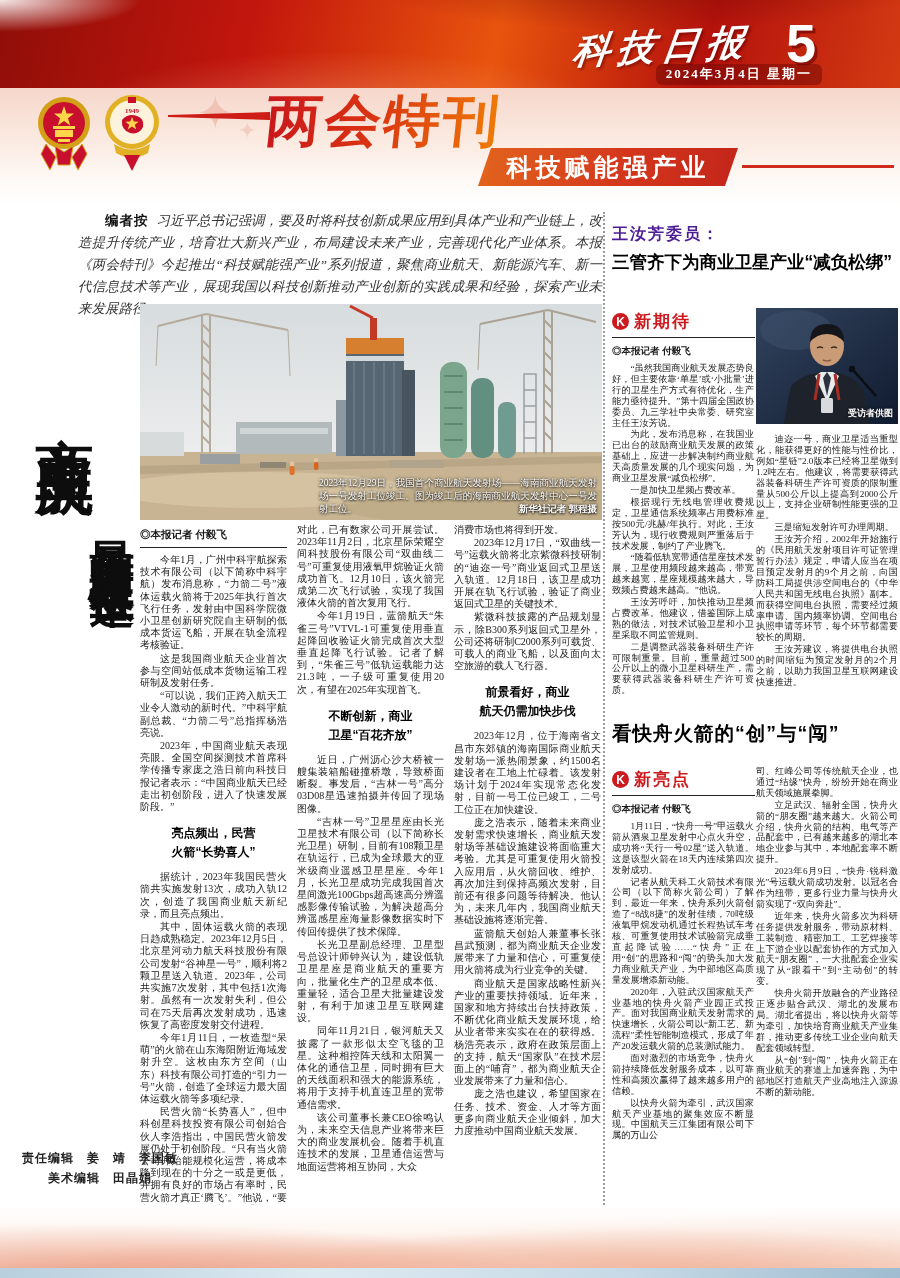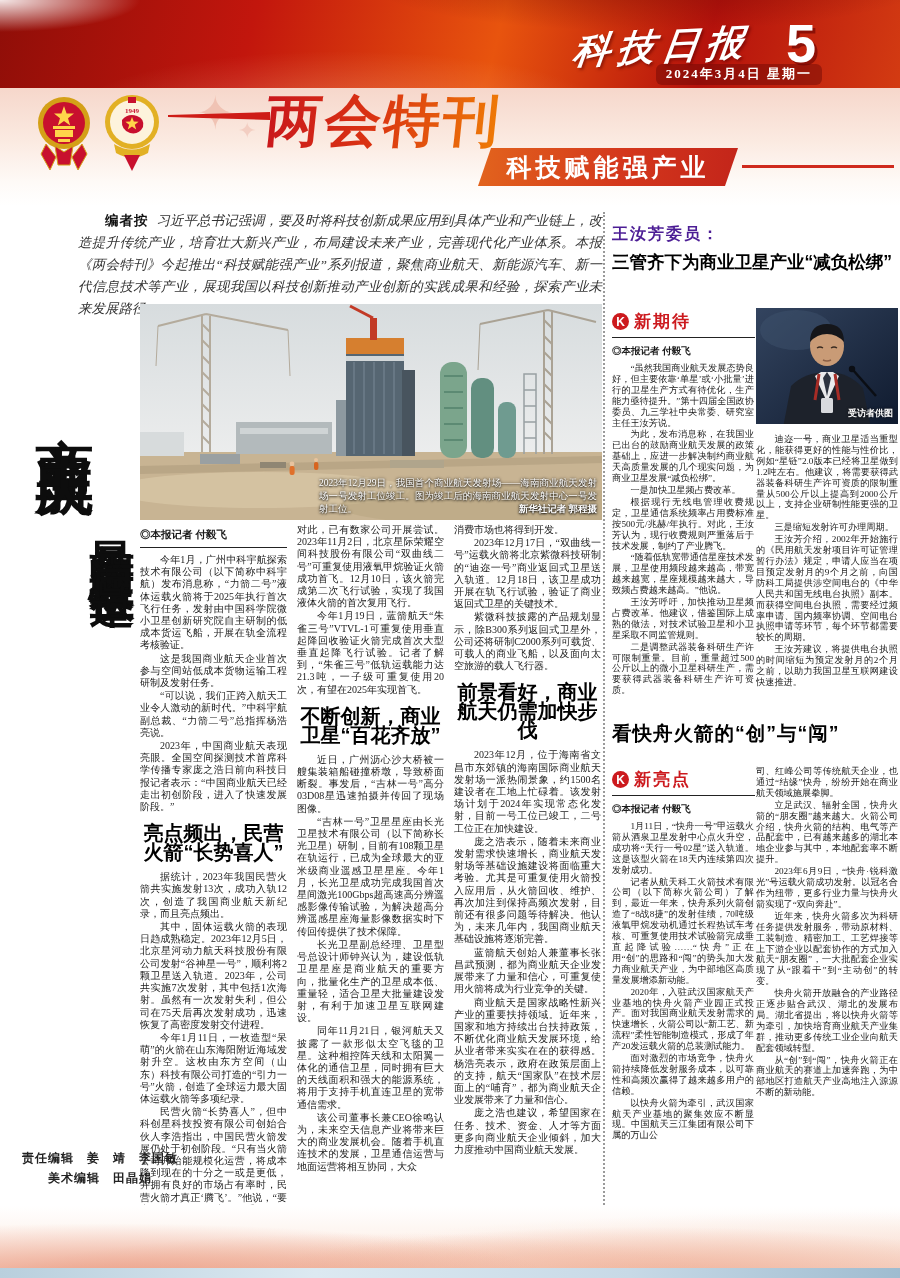--- a/index.html
+++ b/index.html
@@ -64,21 +64,21 @@
   .photo-caption .credit{font-weight:bold;float:right;padding-left:48px;}
 
   
   .main-byline{font-size:10.5px;font-weight:bold;border-bottom:1px solid #222;
     padding:4px 0 5px;margin-bottom:6px;font-family:"Liberation Sans",sans-serif;}
   .main-cols{left:140px;top:524px;width:462px;height:681px;display:flex;gap:10px;}
   .mcol{width:147px;height:681px;overflow:hidden;}
   .bp{font-size:10px;line-height:12.2px;text-align:justify;text-indent:2em;margin:0 0 1px;}
   .bp.noind{text-indent:0;}
   .subhead{font-family:"Liberation Sans","DejaVu Sans",sans-serif;font-weight:900;
-    font-size:20px;line-height:19px;text-align:center;margin:11px 0 9px;
+    font-size:12px;line-height:19px;text-align:center;margin:11px 0 9px;
     white-space:pre-line;color:#000;}
 
   
   .wang-kicker{left:612px;top:224px;font-size:16px;font-weight:900;letter-spacing:2px;color:#4c1d95;}
   .wang-headline{left:612px;top:250px;width:288px;font-size:17.5px;font-weight:900;
     letter-spacing:0;color:#000;}
   .section-label{display:flex;align-items:center;gap:5px;}
   .k-icon{width:17px;height:17px;border-radius:50%;background:#cc1a1e;color:#fff;
     display:flex;align-items:center;justify-content:center;font-size:12px;font-weight:900;
     font-family:"Liberation Sans",sans-serif;}

